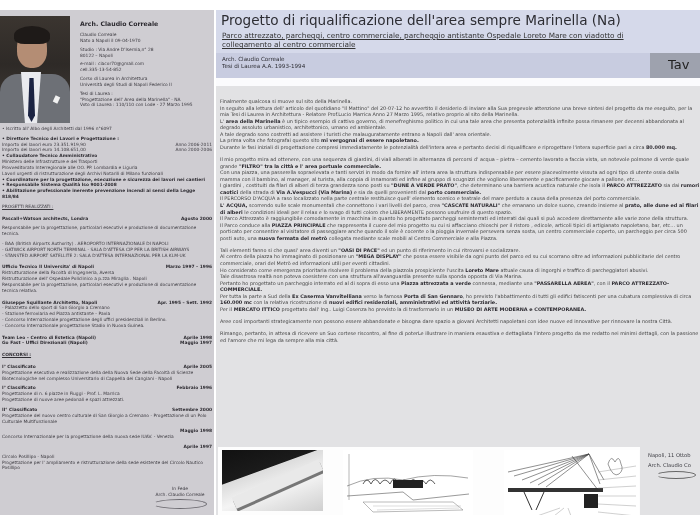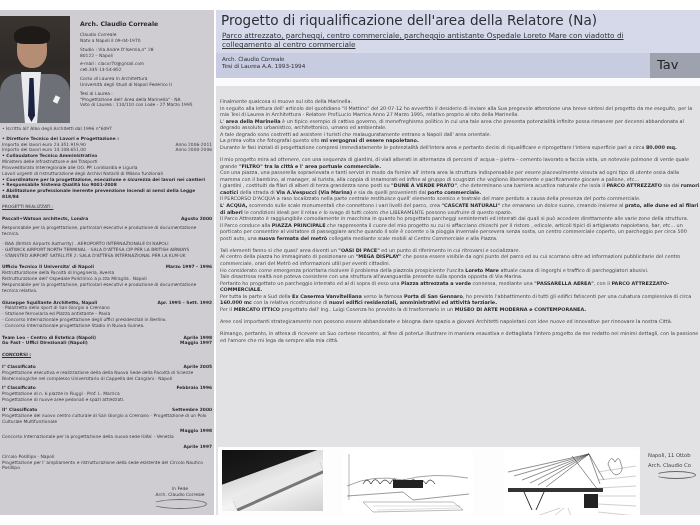--- a/index.html
+++ b/index.html
@@ -36,21 +36,21 @@
   .signature { position: absolute; left: 150px; top: 476px; width: 60px; text-align: center; font-size: 4.4px; }
   .signature .scribble { display:block; margin: 1px auto 0; width: 54px; height: 10px; border: 1px solid #6c6a70; border-radius: 50%; border-left-color: transparent; }
 
   
   .poster { position: absolute; left: 216px; top: 10px; width: 484px; height: 505px; background: #e2e2e4; overflow: hidden; }
   .banner { position: absolute; left: 0; top: 0; width: 484px; height: 68px; background: #d5d9ea; }
   .banner .title { position: absolute; left: 5px; top: 2px; font-size: 13.6px; color: #2d2d33; white-space: nowrap; }
   .banner .subtitle { position: absolute; left: 6px; top: 21px; width: 440px; font-size: 7.3px; line-height: 1.25; color: #333; text-decoration: underline; }
   .banner .lower { position: absolute; left: 0; top: 43px; width: 484px; height: 25px; background: #c8cce0; }
   .banner .author { position: absolute; left: 6px; top: 46px; font-size: 5.6px; line-height: 1.3; color: #2d2d33; }
-  .banner .tab { position: absolute; left: 434px; top: 43px; width: 50px; height: 25px; background: #9ea2ae; color: #222; font-size: 13px; padding: 4px 0 0 7px; }
+  .banner .tab { position: absolute; left: 434px; top: 43px; width: 50px; height: 25px; background: #9ea2ae; color: #222; font-size: 13px; padding: 4px 0 0 18px; }
   .whiteband { position: absolute; left: 0; top: 68px; width: 484px; height: 8px; background: #fbfbfd; }
 
   .text { position: absolute; left: 4px; top: 88px; width: 480px; font-size: 4.9px; line-height: 1.34; color: #444; }
   .text p { margin-bottom: 0; }
   .text .sp { height: 5.5px; }
   .text b { color: #2c2a30; }
 
   .gallery { position: absolute; left: 2px; top: 437px; width: 422px; height: 78px; background: #fdfdfd; }
   .img1 { position: absolute; left: 4px; top: 3px; width: 101px; height: 61px; background: linear-gradient(160deg,#111 0%,#1b1b1b 35%,#dcdcdc 36%,#f4f4f4 60%,#cfcfcf 100%); overflow:hidden; }
   .img1 .slab { position:absolute; left: 8px; top: 28px; width: 95px; height: 12px; background:#e9e9e9; transform: rotate(-24deg); box-shadow: 0 3px 0 #777; }
@@ -197,21 +197,21 @@
   <div class="signature">
     <div>In Fede</div>
     <div>Arch. Claudio Correale</div>
     <span class="scribble"></span>
   </div>
 </div>
 
 <div class="poster">
   <div class="banner">
     <div class="lower"></div>
-    <div class="title">Progetto di riqualificazione dell'area della Relatore (Na)</div>
+    <div class="title">Progetto di riqualificazione dell'area sempre Marinella (Na)</div>
     <div class="subtitle">Parco attrezzato, parcheggi, centro commerciale, parcheggio antistante Ospedale Loreto Mare con viadotto di collegamento al centro commerciale</div>
     <div class="author">
       <div>Arch. Claudio Correale</div>
       <div>Tesi di Laurea A.A. 1993-1994</div>
     </div>
     <div class="tab">Tav</div>
   </div>
   <div class="whiteband"></div>
 
   <div class="text" id="poster-text">

